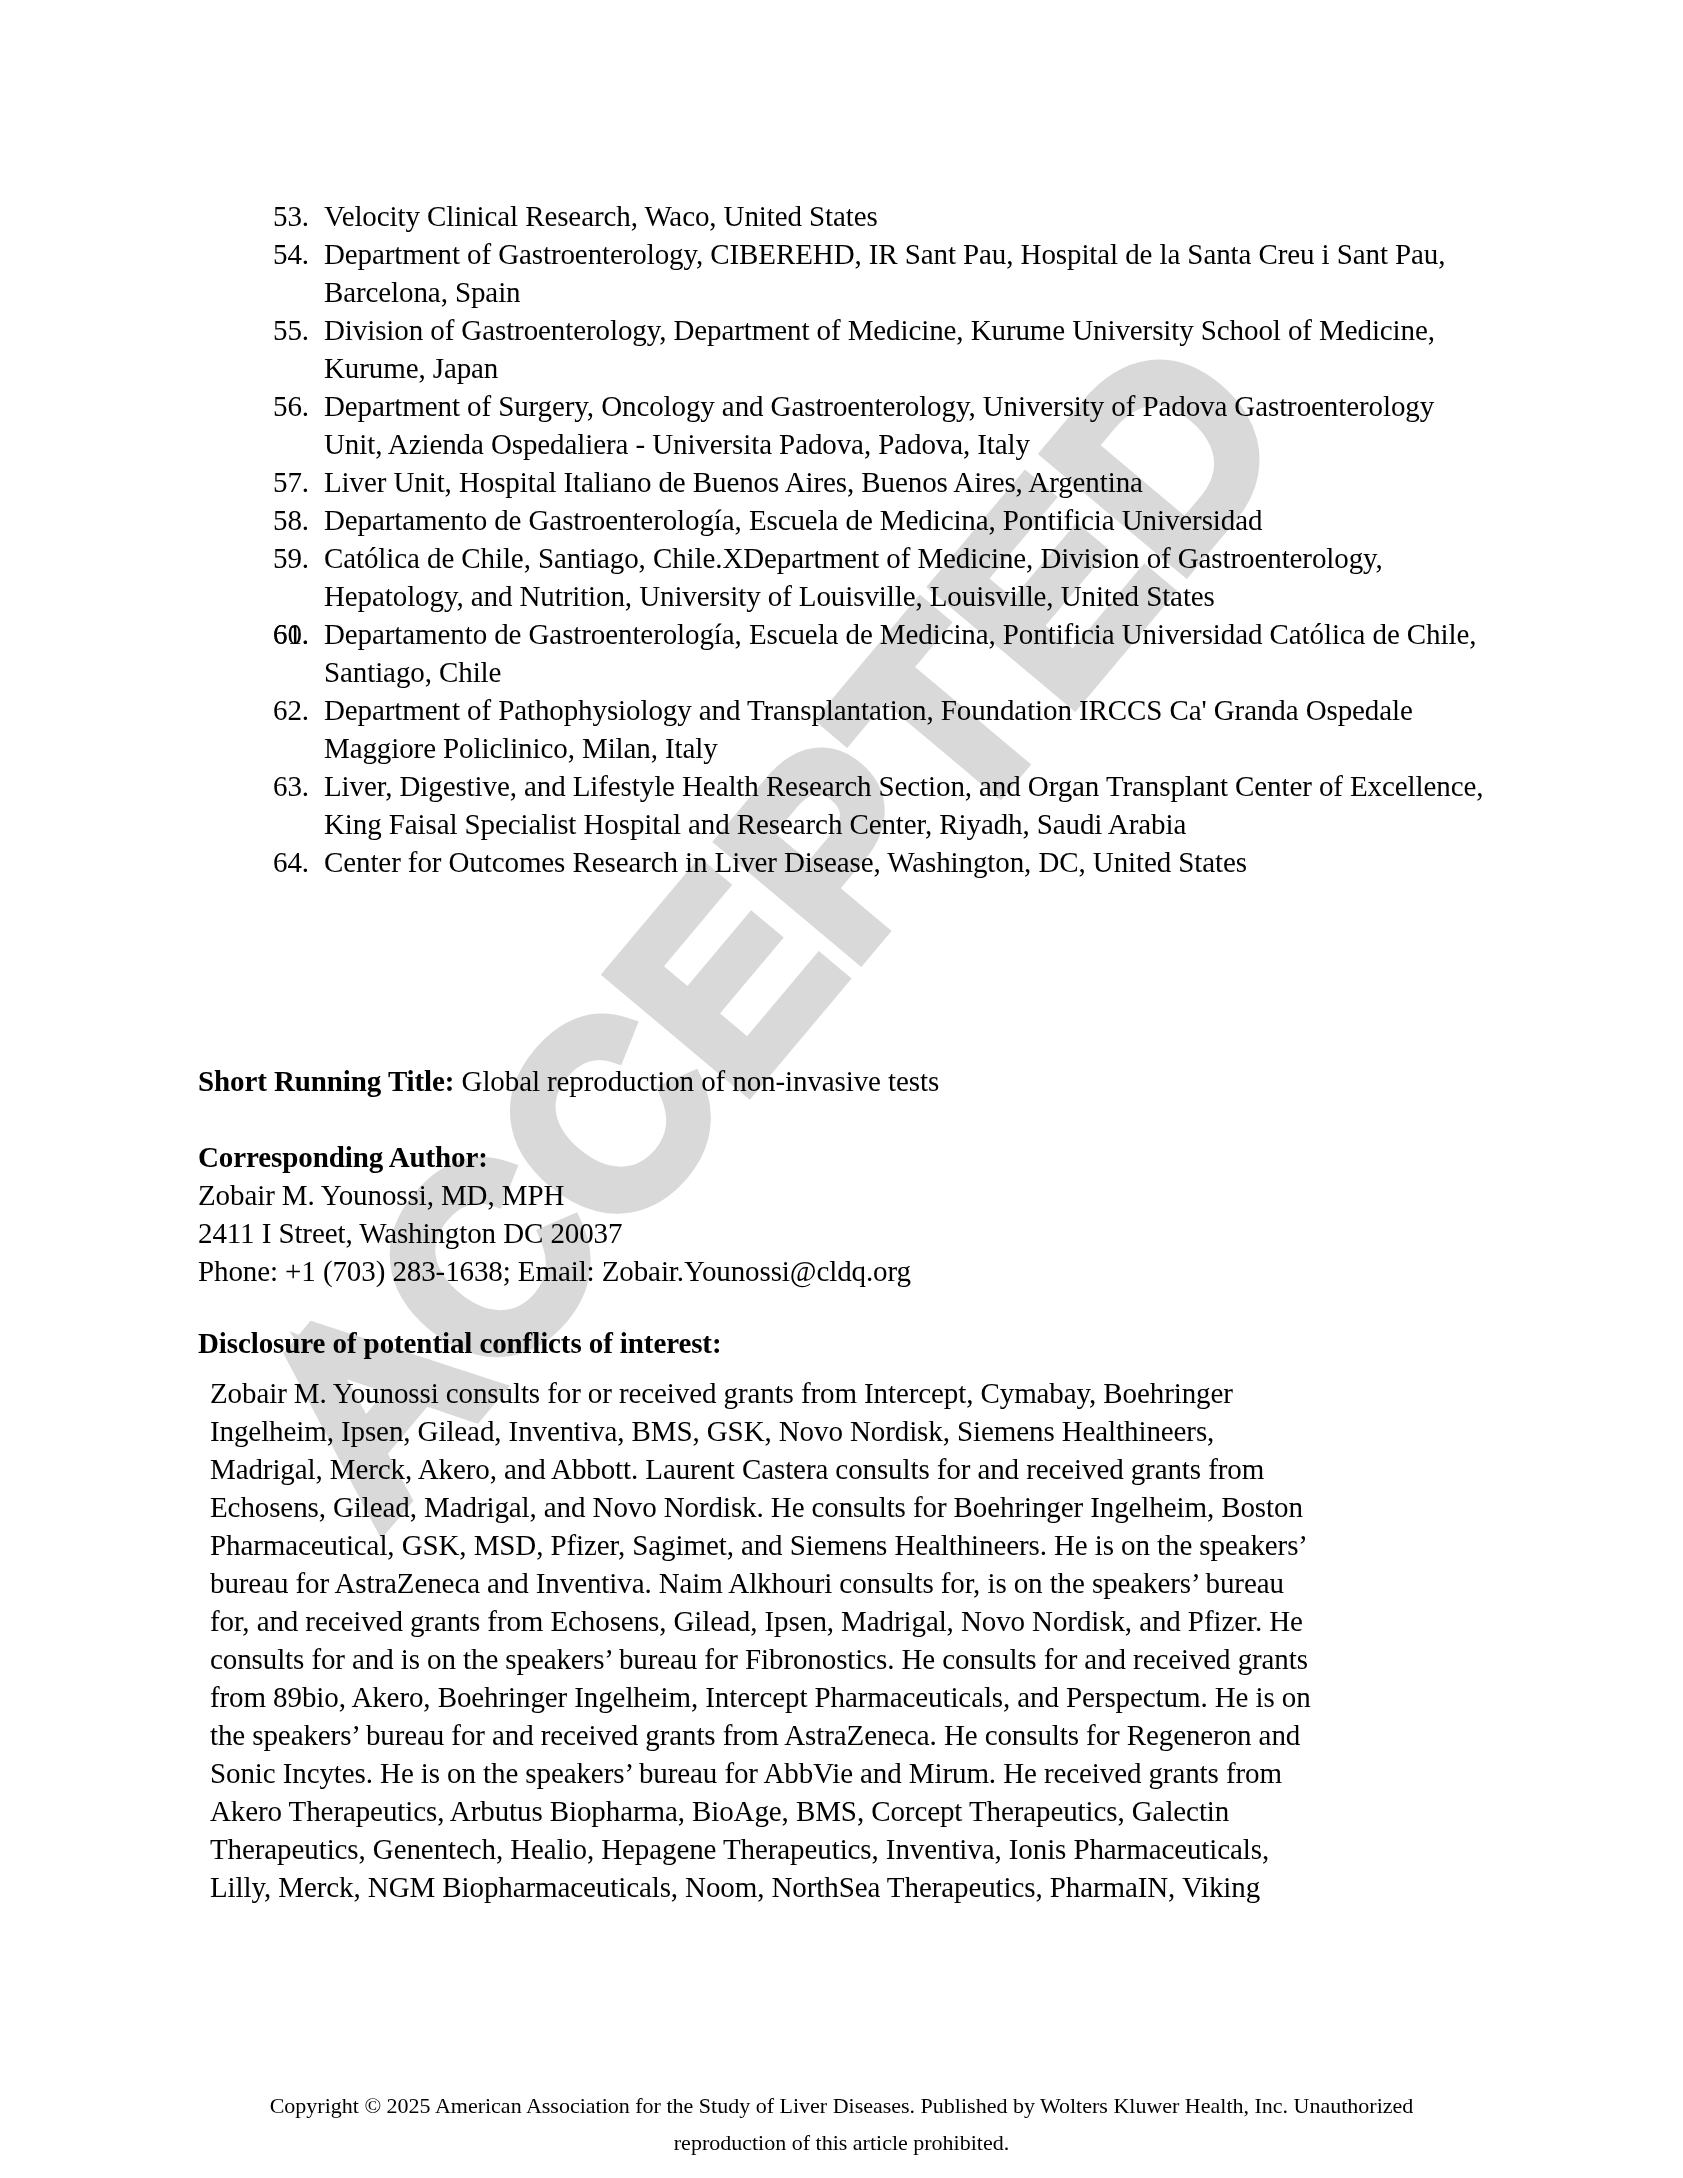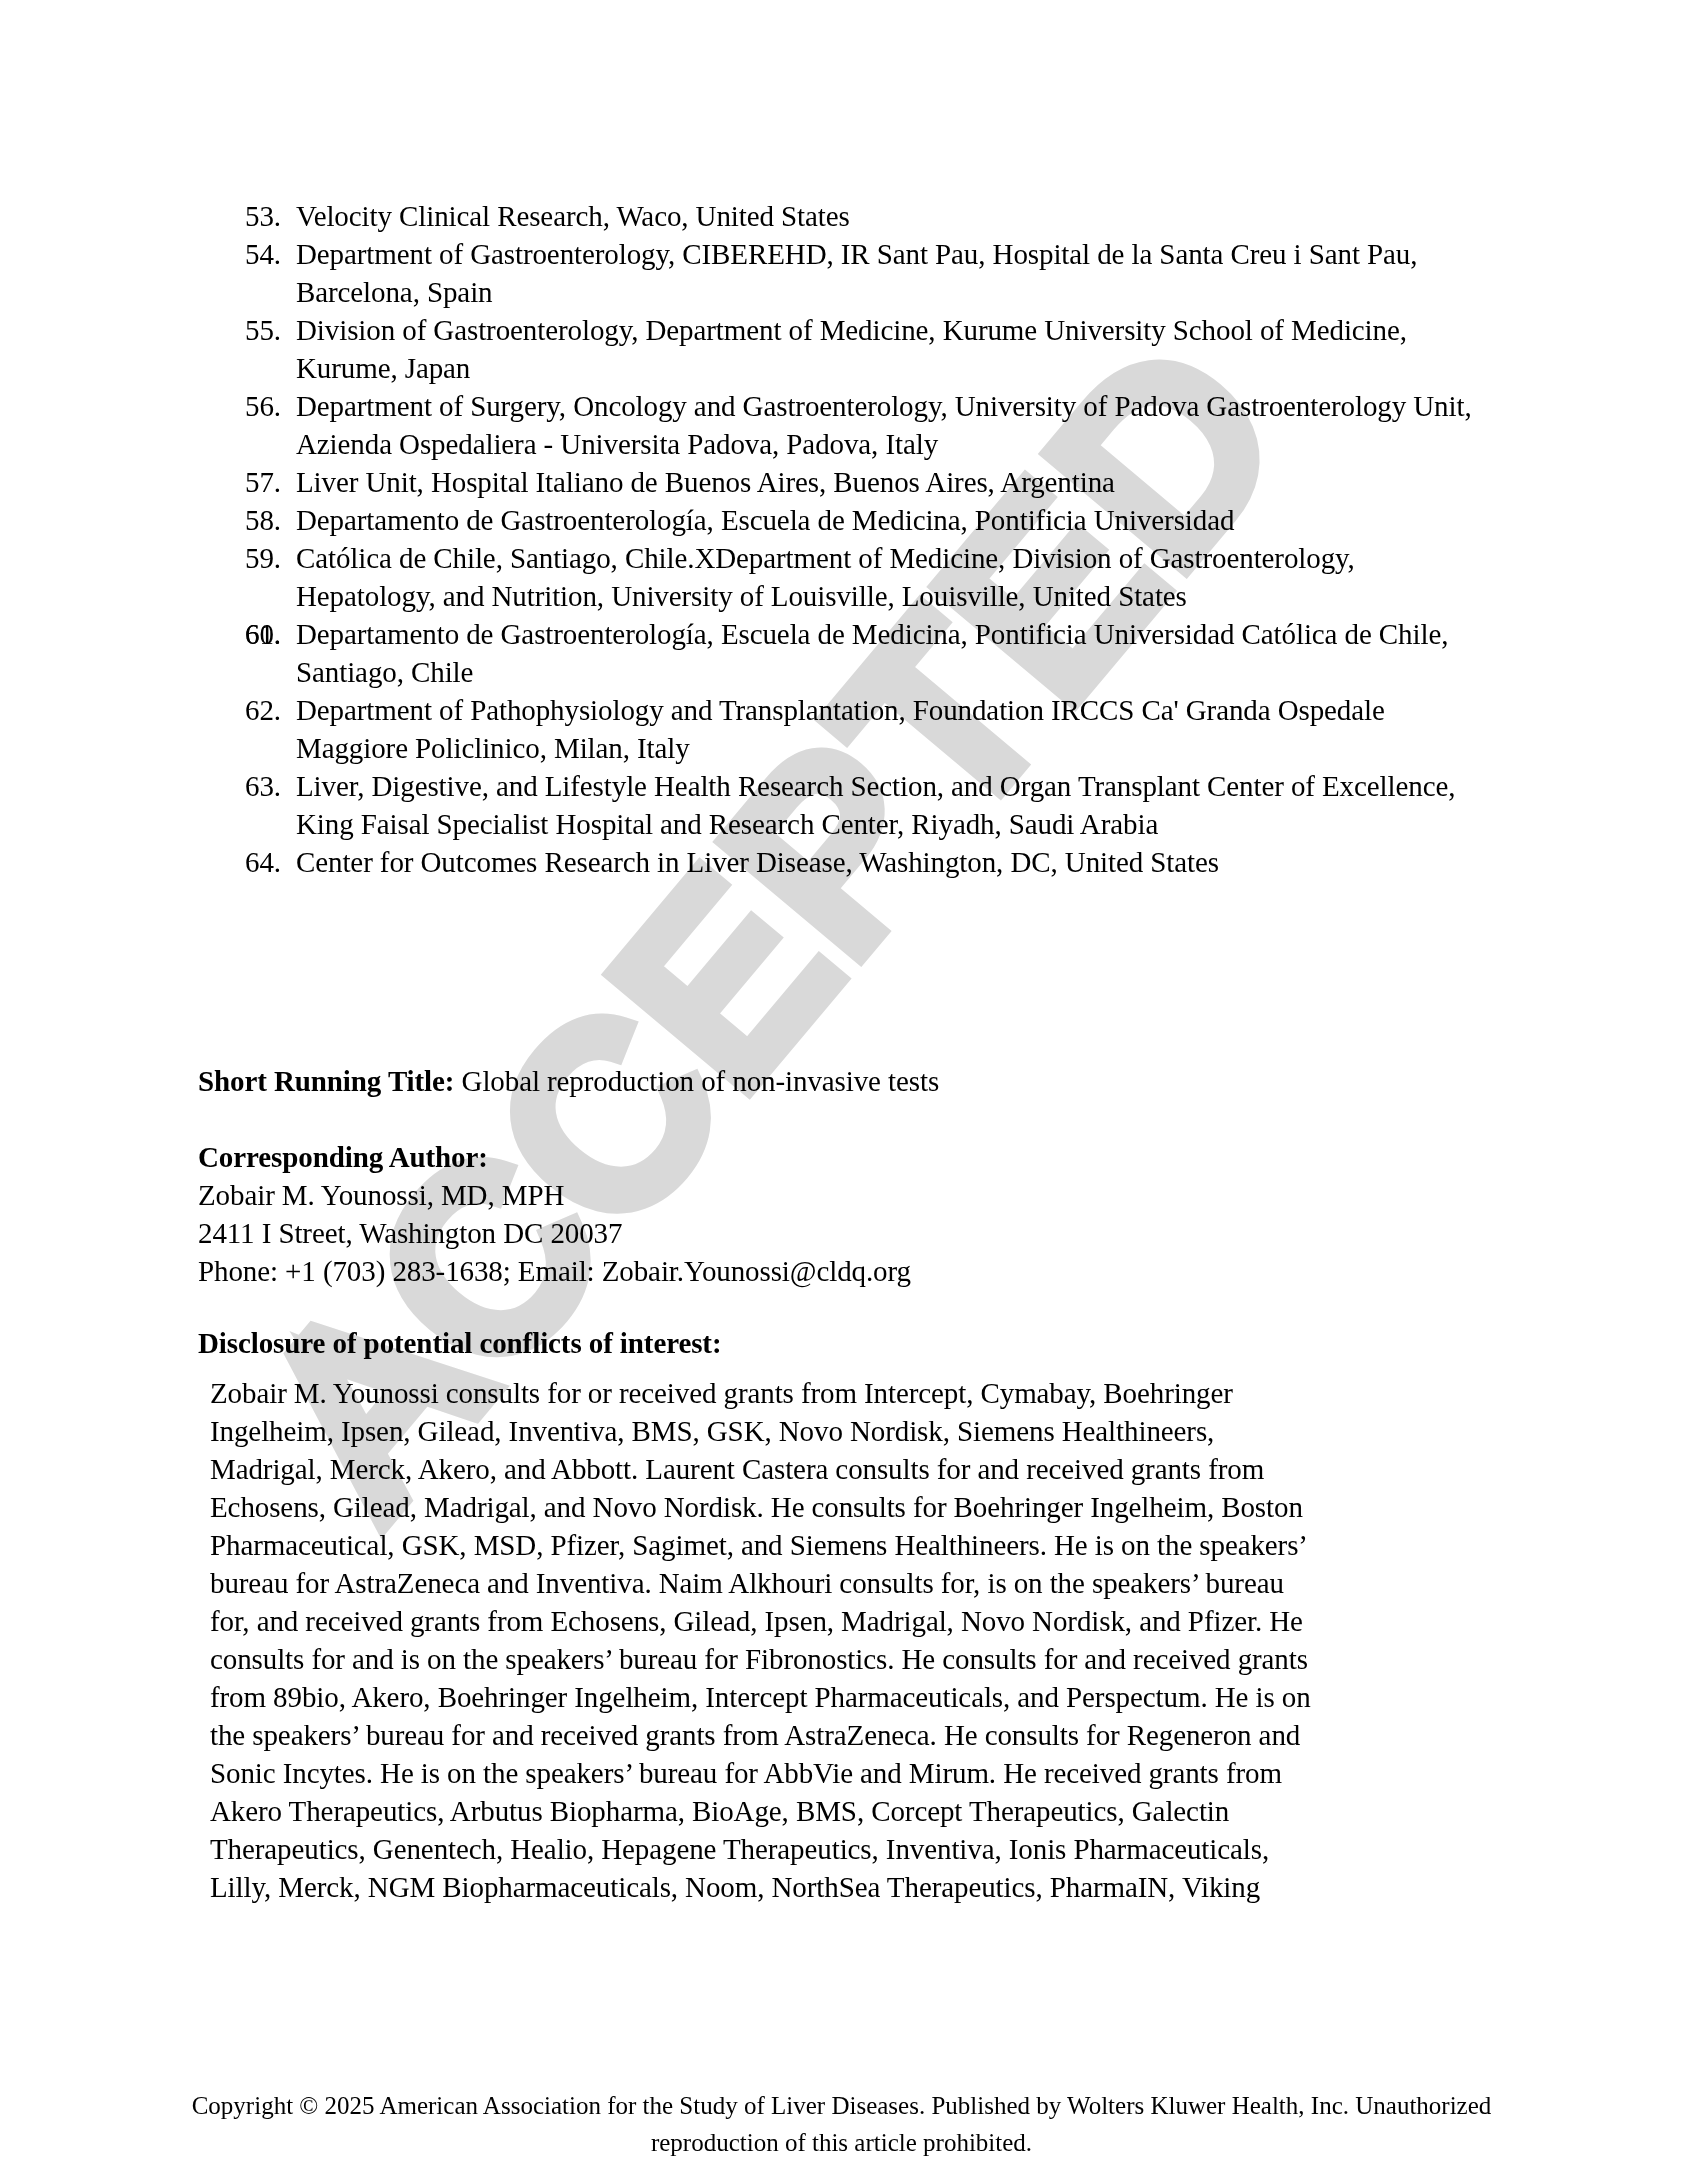--- a/index.html
+++ b/index.html
@@ -1,30 +1,30 @@
 <!DOCTYPE html>
 <html><head>
 <meta charset="utf-8">
 <style>
   html, body { margin: 0; padding: 0; background: #ffffff; }
   body { width: 1683px; height: 2178px; position: relative; overflow: hidden;
          font-family: "Liberation Serif", serif; color: #000; }
   .page { position: absolute; left: 0; top: 0; width: 1683px; height: 2178px; }
   .text { font-size: 29px; line-height: 38px; letter-spacing: -0.1px; }
   .aff-list { position: absolute; left: 245px; top: 197px; width: 1247px; margin: 0; padding: 0; list-style: none; }
-  .aff-item { position: relative; padding-left: 51px; }
+  .aff-item { position: relative; padding-left: 51px; margin-left: 28px; }
   .aff-num { position: absolute; left: 0; top: 0; }
   .block { position: absolute; left: 198px; width: 1297px; }
   .bold { font-weight: bold; }
   .running { top: 1062px; }
   .corr { top: 1138px; }
   .disc { top: 1324px; }
   .disc-para { margin: 12px; text-align: left; }
   .footer { position: absolute; left: 99px; width: 1485px; top: 2087px; text-align: center;
-            font-size: 25px; line-height: 37px; }
+            font-size: 22px; line-height: 37px; }
   .watermark { position: absolute; left: 772px; top: 921px; width: 0; height: 0; z-index: 0; pointer-events: none; }
   .watermark span { position: absolute; left: 0; top: 0; transform: translate(-50%, -50%) rotate(-50deg);
             white-space: nowrap; font-family: "Liberation Sans", sans-serif; font-size: 248px;
             letter-spacing: 8px; color: transparent; -webkit-text-stroke: 24px #d9d9d9; font-weight: normal; }
   .content { position: relative; z-index: 1; }
 </style>
 </head>
 <body>
 
 <div class="page">

